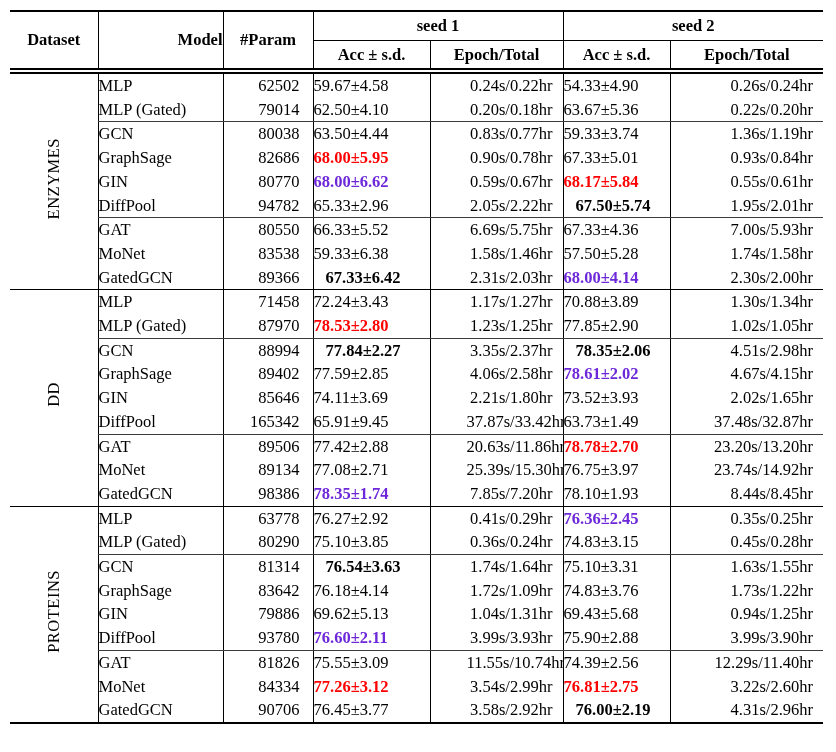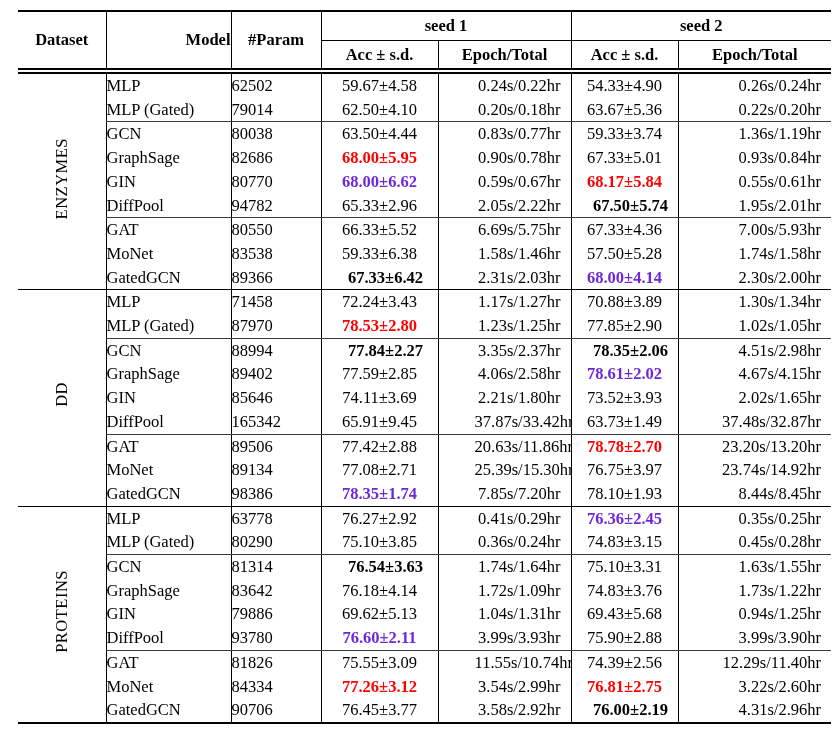--- a/index.html
+++ b/index.html
@@ -3,21 +3,21 @@
 <meta charset="utf-8">
 <style>
   * { box-sizing: border-box; }
   html, body { margin: 0; padding: 0; background: #ffffff; }
   body {
     width: 836px; height: 752px;
     font-family: "Liberation Serif", "DejaVu Serif", serif;
     color: #000;
     overflow: hidden;
   }
-  .page { padding: 10px 13px 0 10px; margin-left: 8px; }
+  .page { padding: 10px 13px 0 10px; }
 
   table.results {
     border-collapse: collapse;
     table-layout: fixed;
     width: 813px;
     border-top: 2.5px solid #000;
     border-bottom: 2.5px solid #000;
   }
   th, td {
     padding: 0;
@@ -33,22 +33,22 @@
   thead tr.h2 th { height: 27px; line-height: 27px; }
   .dbl { border-bottom: 6px double #000; }
   .h-model { text-align: right; padding-left: 8px; }
   .h-seed { border-bottom: 1.4px solid #000; }
 
   
   .bl { border-left: 1px solid #000; }
 
   
   .c-model { text-align: left; }
-  .c-param { text-align: left; padding-right: 13px; }
-  .c-acc   { text-align: center; }
+  .c-param { text-align: right; padding-right: 13px; }
+  .c-acc   { text-align: left; }
   .c-epoch { text-align: right; padding-right: 10px; padding-left: 36px; }
 
   
   .c-dataset { text-align: center; vertical-align: middle; }
   .vlabel {
     display: inline-block;
     writing-mode: vertical-rl;
     transform: rotate(180deg);
     font-size: 16.5px;
     letter-spacing: 0.5px;

